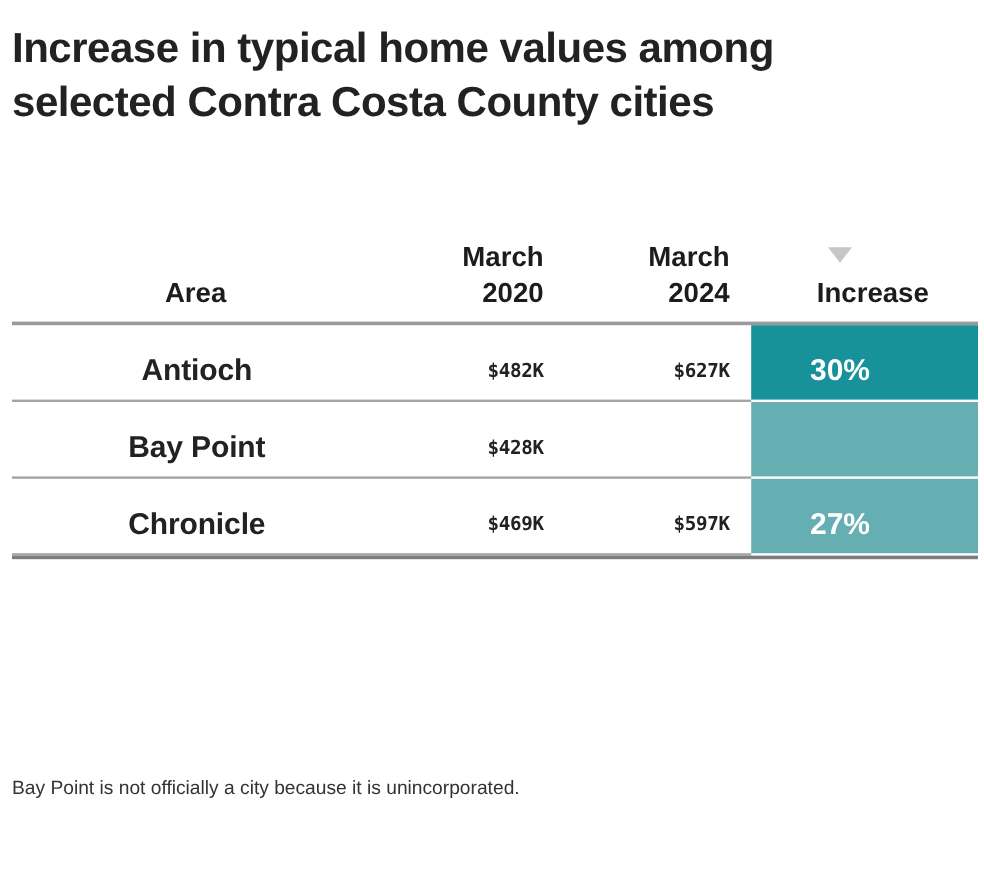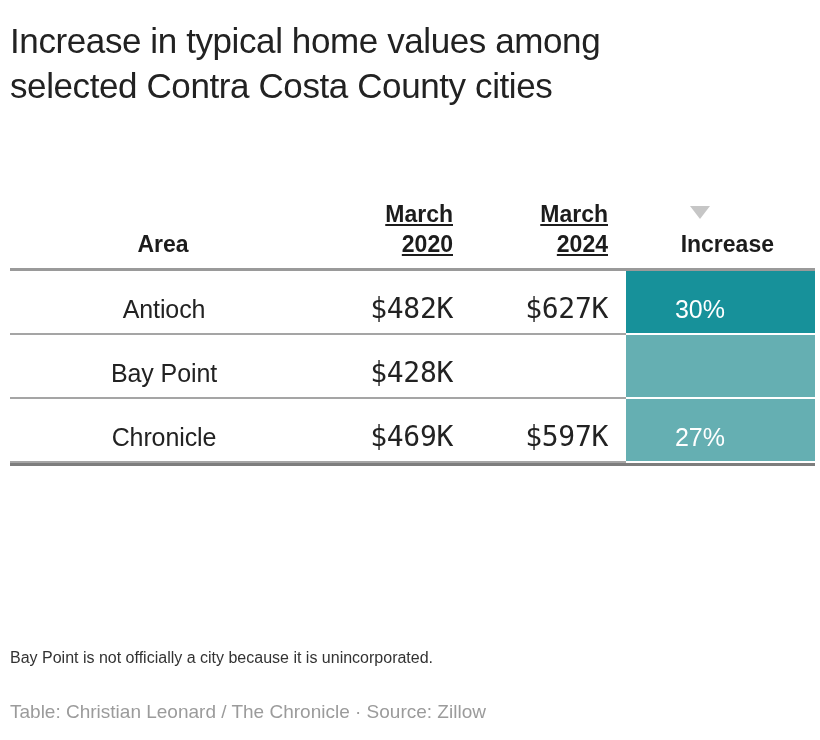--- a/index.html
+++ b/index.html
@@ -20,21 +20,21 @@
     width: 820px;
     height: 740px;
     box-sizing: border-box;
     padding: 0 10px;
   }
 
   
   .title {
     font-size: 35px;
     line-height: 45px;
-    font-weight: 400;
+    font-weight: 700;
     letter-spacing: -0.4px;
     color: #222222;
     padding-top: 18px;
     margin: 0;
     white-space: pre-line;
     font-stretch: condensed;
   }
 
   
   .table {
@@ -71,21 +71,20 @@
     box-sizing: border-box;
     font-stretch: condensed;
   }
   .header-cell .stack {
     display: block;
     white-space: pre-line;
   }
   .header-cell.col-v1,
   .header-cell.col-v2 {
     padding-right: 18px;
-    text-decoration: underline;
   }
   .header-cell.col-inc {
     padding-right: 41px;
     text-align: right;
     position: relative;
   }
   .sort-caret {
     display: block;
     width: 0;
     height: 0;
@@ -105,29 +104,30 @@
   .body-row {
     height: 62px;
     align-items: center;
   }
   .body-cell {
     font-size: 25px;
     color: #222222;
     line-height: 62px;
     height: 48px;
     box-sizing: border-box;
+    font-weight: bold;
   }
   .body-cell.col-area {
     padding-left: 2px;
     letter-spacing: -0.1px;
   }
   .body-cell.col-v1,
   .body-cell.col-v2 {
     font-family: "DejaVu Sans Mono", monospace;
-    font-size: 28px;
+    font-size: 16px;
     padding-right: 18px;
     letter-spacing: -0.3px;
   }
   .body-cell.col-inc {
     text-align: center;
     padding-right: 41px;
     font-size: 25px;
   }
   .inc-swatch {
     position: absolute;
@@ -222,15 +222,14 @@
           <div class="body-cell col-v2"><span class="inc-value">$597K</span></div>
           <div class="body-cell col-inc"><span class="inc-value" style="color: rgb(255, 255, 255);">27%</span></div>
         </div>
         <div class="row-rule"></div>
         <div class="row-rule strong"></div>
       </div>
 
   </div>
 
   <div class="note">Bay Point is not officially a city because it is unincorporated.</div>
-  <div class="credit">Table: Christian Leonard / The Chronicle · Source: Zillow</div>
 
 </div>
 
 </body></html>

